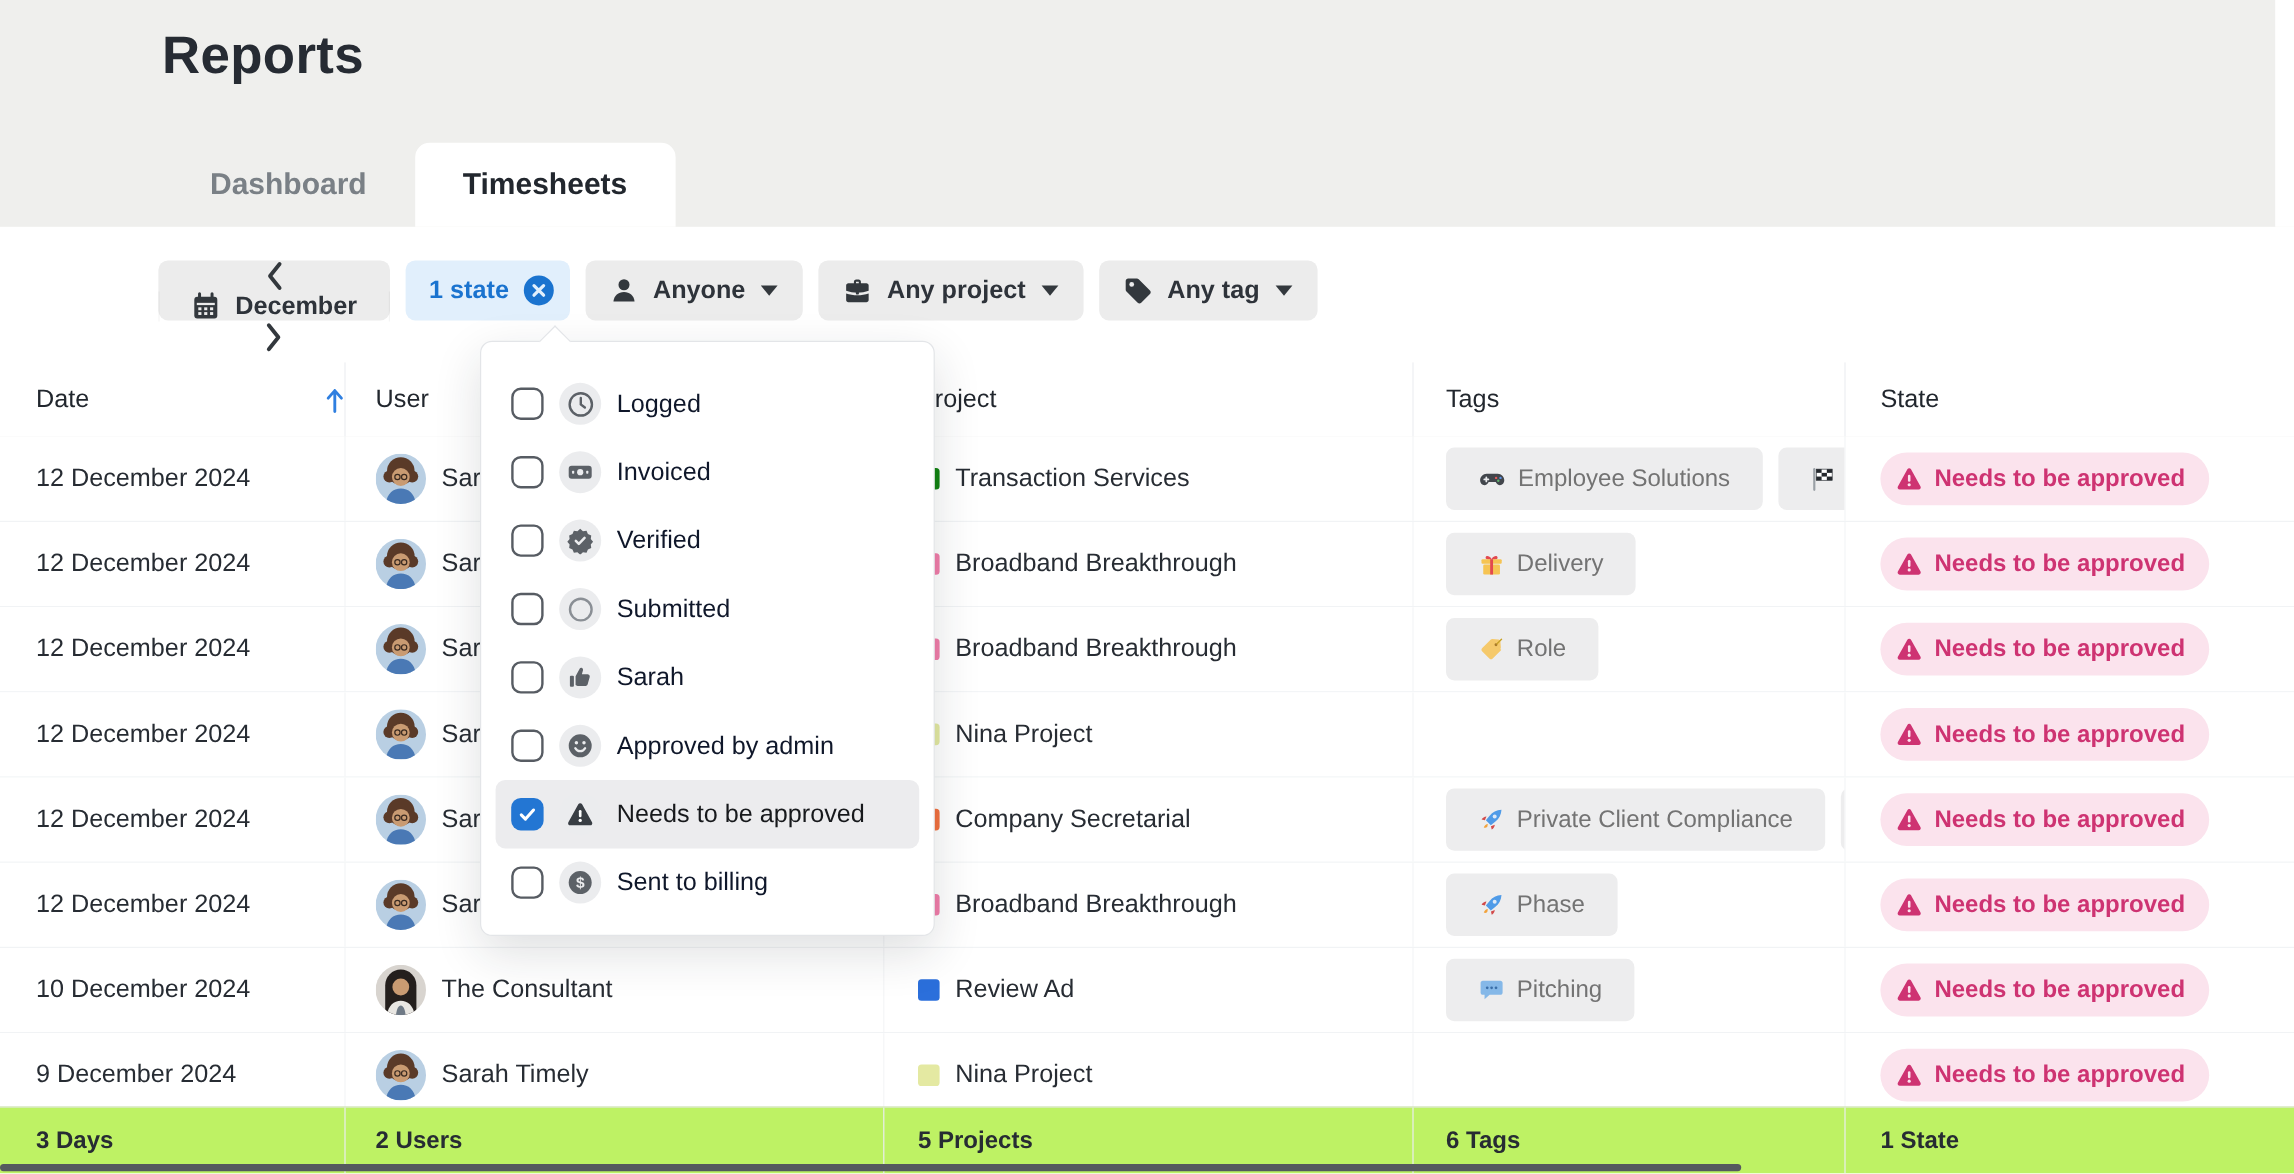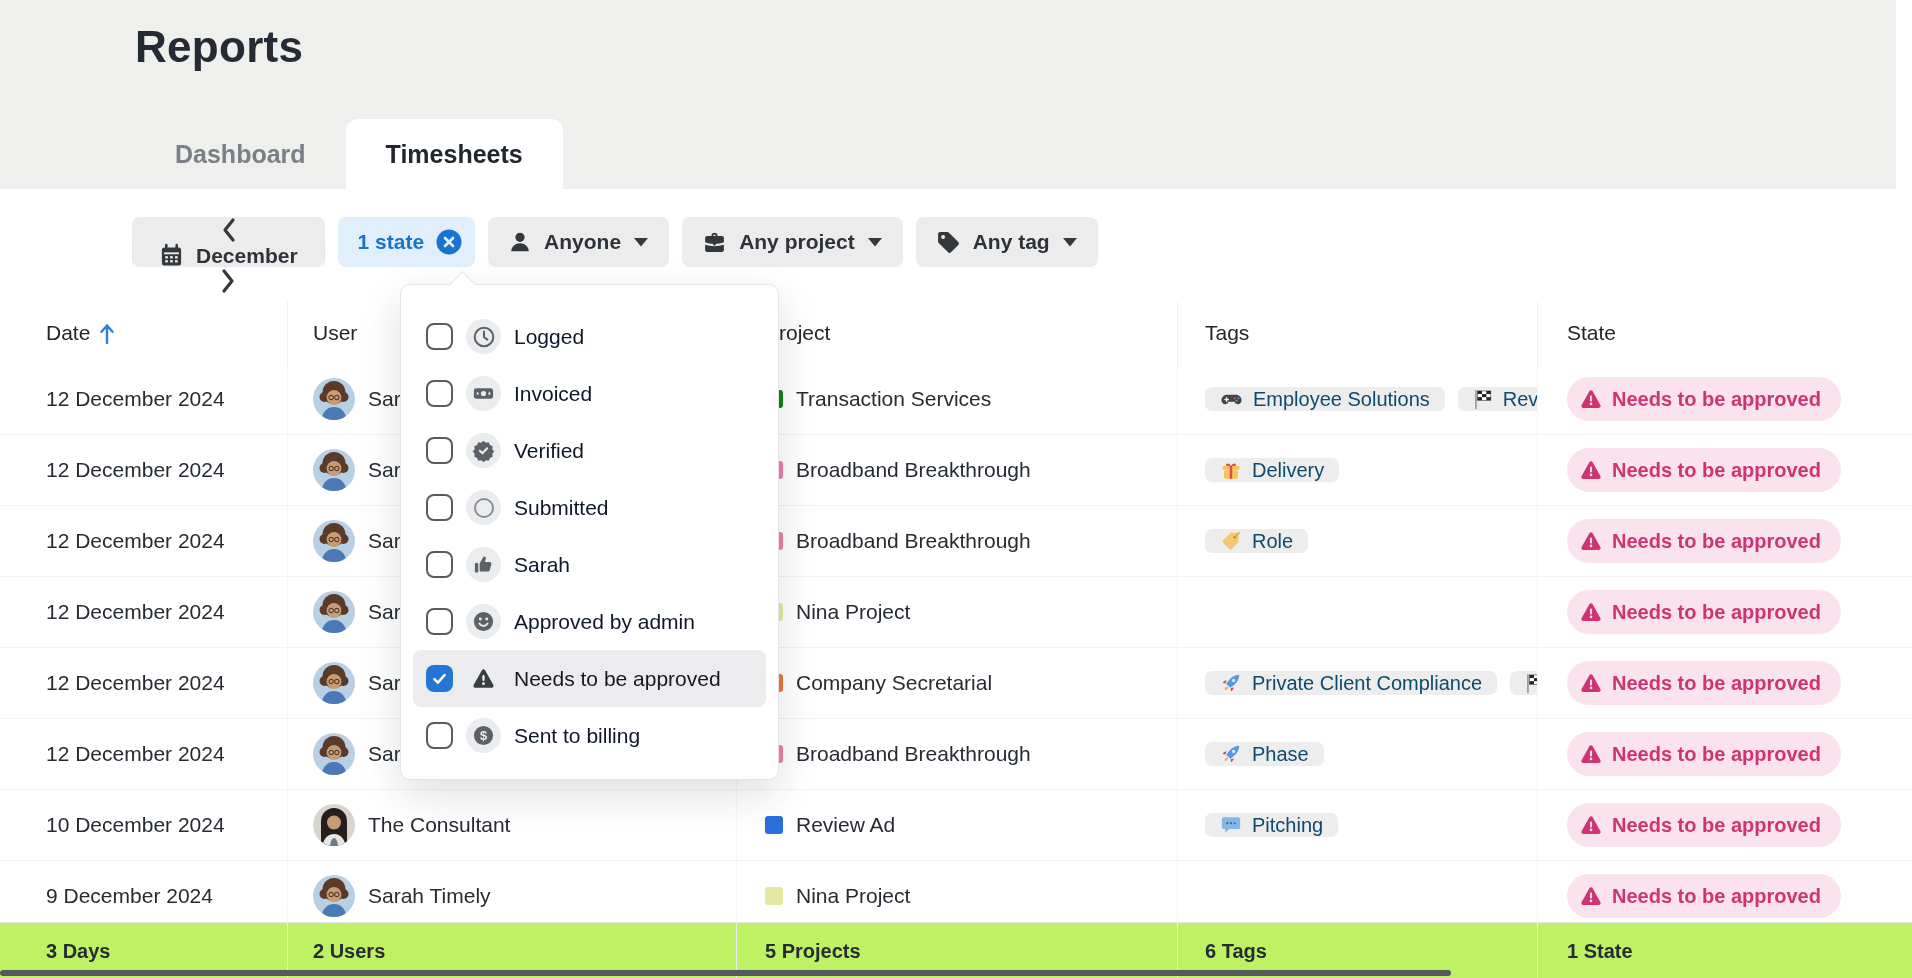--- a/index.html
+++ b/index.html
@@ -25,37 +25,37 @@
        border:none;cursor:pointer;font:inherit;color:inherit;}
   .seg.mid{padding:0 26px;border-left:1px solid rgba(0,0,0,.04);border-right:1px solid rgba(0,0,0,.04);}
   .chip{height:50px;background:#e1effc;border-radius:8px;display:flex;align-items:center;gap:12px;
         padding:0 13px 0 20px;font-size:21px;font-weight:600;color:#1a73cf;cursor:pointer;}
   .icn{display:inline-flex;align-items:center;justify-content:center;line-height:0;}
 
   
   .thead{position:absolute;left:0;top:302px;width:1912px;height:62px;display:flex;align-items:center;
          border-bottom:1px solid #e8eaec;font-size:21px;font-weight:500;color:#22272e;background:#fff;}
   .cell{box-sizing:border-box;height:100%;display:flex;align-items:center;}
-  .c-date{width:288px;padding-left:46px;}
+  .c-date{width:288px;padding-left:30px;justify-content:space-between;}
   .c-user{width:449px;padding-left:25px;}
   .c-project{width:441px;padding-left:28px;}
   .c-tags{width:360px;padding-left:27px;overflow:hidden;}
   .c-state{width:374px;padding-left:29px;text-align:right;}
   .thead .c-date,.thead .c-user,.thead .c-project,.thead .c-tags{border-right:1px solid #edeff2;}
   .thead .c-date{gap:9px;cursor:pointer;}
 
   .tbody{position:absolute;left:0;top:364px;width:1912px;}
   .row{height:70px;display:flex;align-items:stretch;border-bottom:1px solid #f1f3f5;font-size:21px;
        color:#272c33;background:#fff;cursor:pointer;}
   .row .c-date,.row .c-user,.row .c-project,.row .c-tags{border-right:1px solid #f4f5f7;}
   .avatar{width:42px;height:42px;border-radius:50%;overflow:hidden;flex:0 0 auto;line-height:0;}
   .user-name{margin-left:13px;white-space:nowrap;}
   .swatch{width:18px;height:18px;border-radius:3px;flex:0 0 auto;margin-right:13px;}
-  .tagpill{flex:0 0 auto;height:24px;background:#ededee;border-radius:7px;display:flex;align-items:center;
-           gap:10px;padding:0 15px;font-size:20px;font-weight:500;color:#0c4a6e;white-space:nowrap;margin-right:13px;}
+  .tagpill{flex:0 0 auto;height:52px;background:#ededee;border-radius:7px;display:flex;align-items:center;
+           gap:10px;padding:0 27px;font-size:20px;font-weight:500;color:#737373;white-space:nowrap;margin-right:13px;}
   .badge{height:44px;border-radius:22px;background:#fbe3ed;color:#ce3372;display:inline-flex;
          align-items:center;gap:10px;padding:0 20px 0 13px;font-size:20px;font-weight:600;white-space:nowrap;}
 
   .tfoot{position:absolute;left:0;top:922px;width:1912px;height:56px;background:#bef264;
          border-top:1px solid #e5e7ea;display:flex;align-items:center;font-size:20px;font-weight:700;color:#272c33;}
   .tfoot .c-date,.tfoot .c-user,.tfoot .c-project,.tfoot .c-tags{border-right:1px solid #ecedf0;}
 
   
   .dropdown{position:absolute;left:400px;top:284px;width:377px;height:494px;background:#fff;
             border:1px solid #e3e5e8;border-radius:10px;box-shadow:0 14px 40px rgba(30,35,40,.14);z-index:5;}

